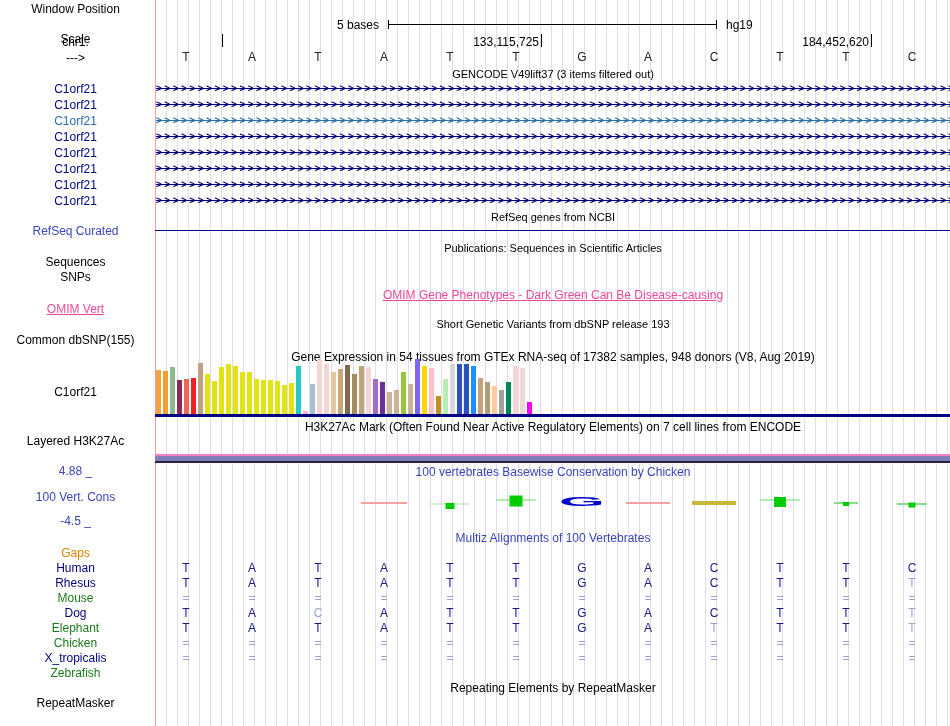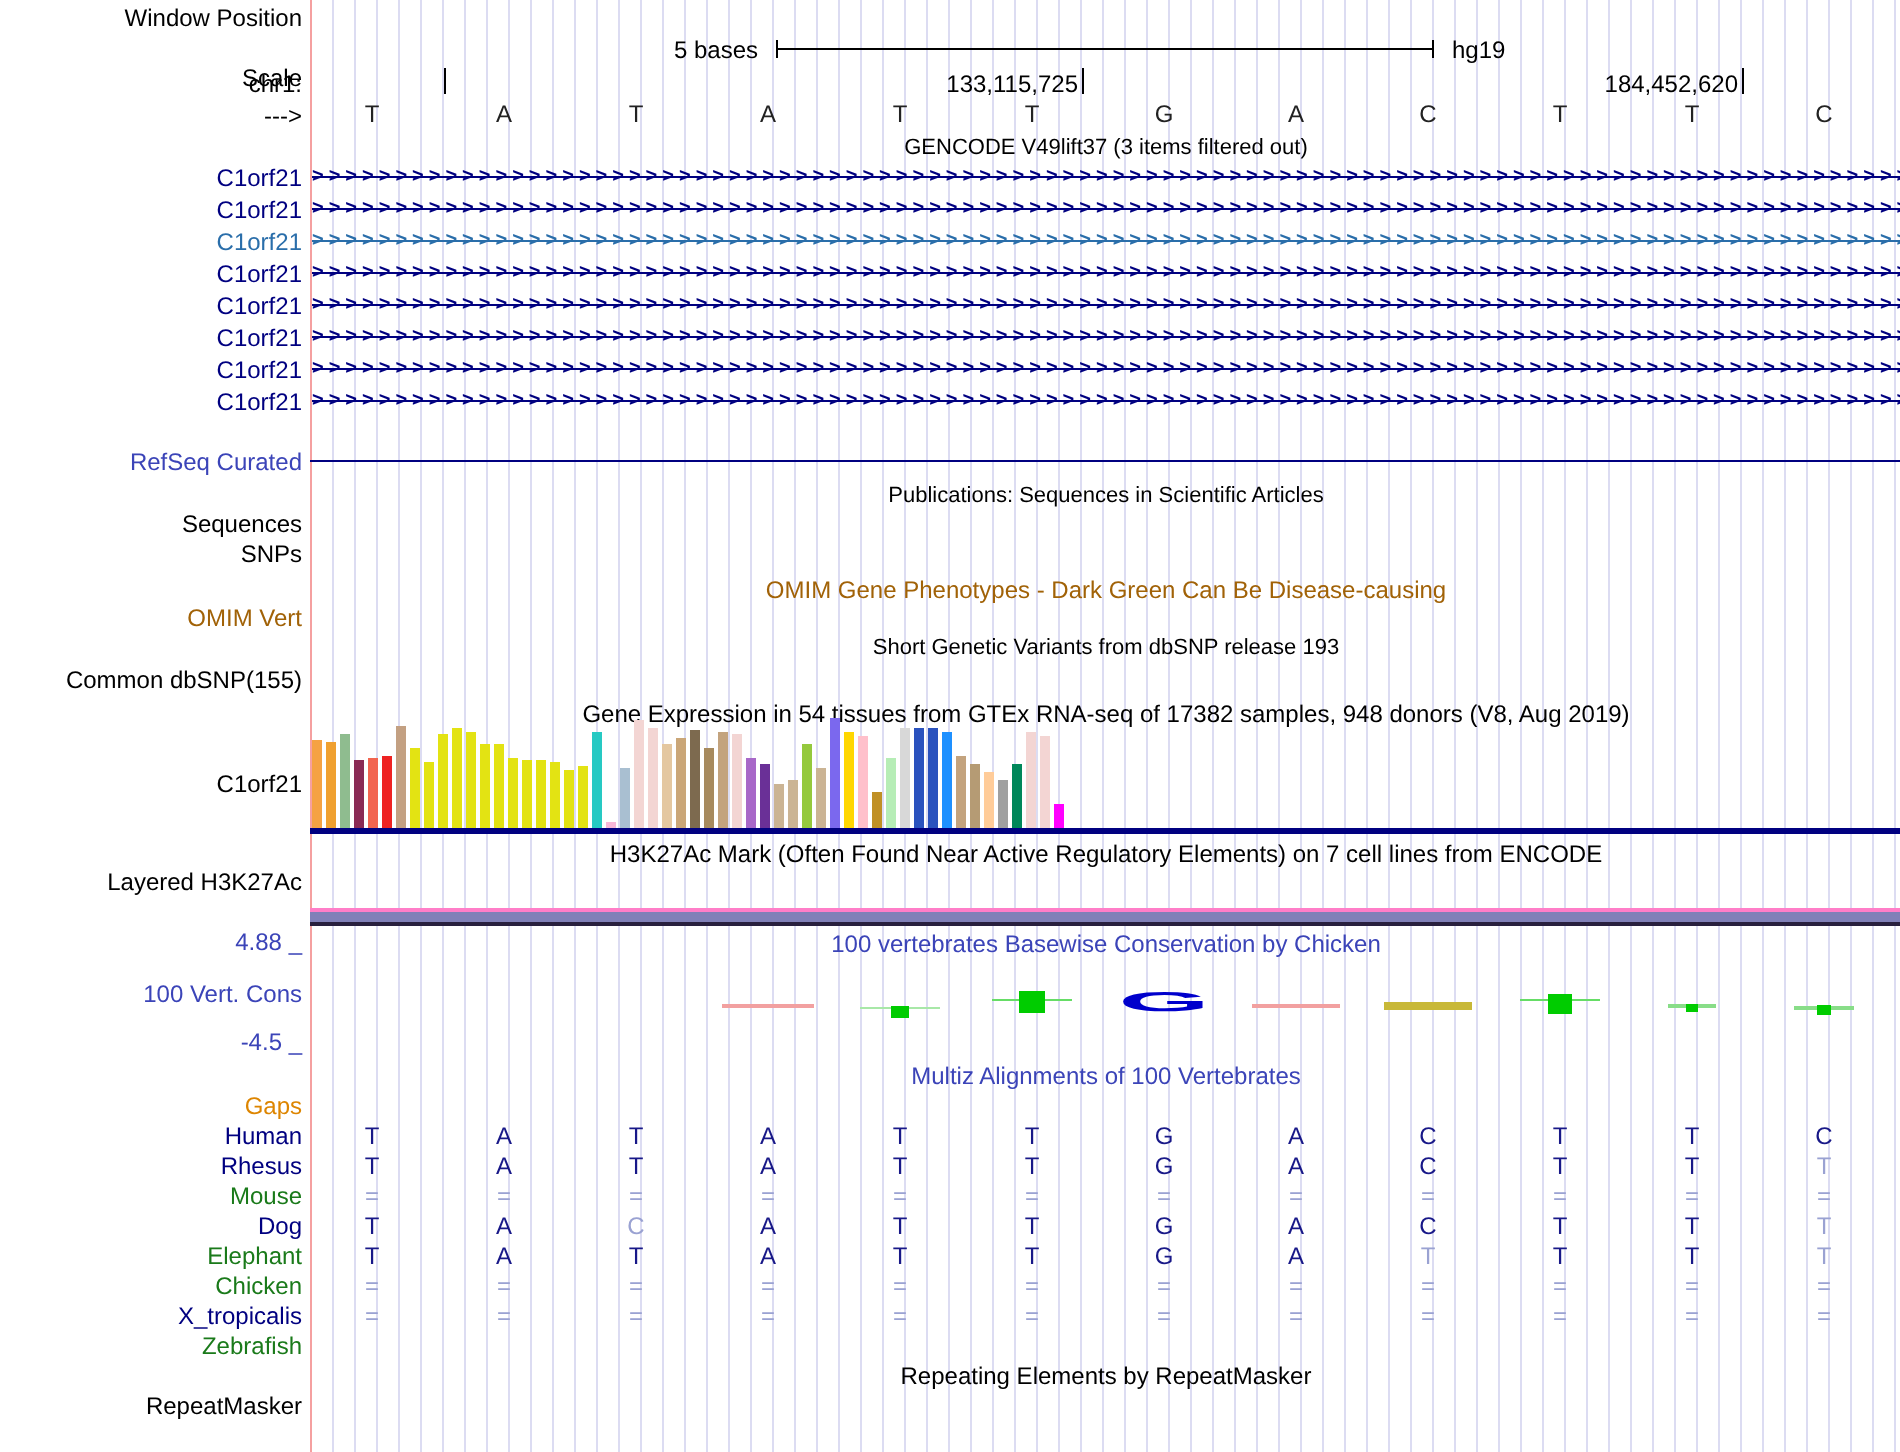--- a/index.html
+++ b/index.html
@@ -8,24 +8,24 @@
     position:relative; width:950px; height:726px; background:#fff;
     font-family:"Liberation Sans", sans-serif; font-size:12px; color:#000;
     overflow:hidden;
   }
   .track-bg {
     position:absolute; left:156px; top:0; width:794px; height:726px;
     background:repeating-linear-gradient(to right, transparent 0 10px, #dcdcf2 10px 11px);
     background-position-x:0px;
   }
   .pink-line { position:absolute; left:155px; top:0; width:1px; height:726px; background:#f5a0a0; }
-  .llabel { position:absolute; left:0; width:151px; text-align:right; white-space:nowrap; height:14px; line-height:14px; }
+  .llabel { position:absolute; left:0; width:151px; text-align:center; white-space:nowrap; height:14px; line-height:14px; }
   .ctitle { position:absolute; left:156px; width:794px; text-align:center; white-space:nowrap; height:14px; line-height:14px; }
   .blue  { color:#3b44b8; }
-  .green { color:#a16207; }
+  .green { color:#ec4899;text-decoration:underline; }
   .small { font-size:11px; }
   
   .tick { position:absolute; width:1px; height:13px; background:#000; }
   .coord { position:absolute; white-space:nowrap; line-height:14px; }
   .scale-bar { position:absolute; height:9px; border-left:1px solid #000; border-right:1px solid #000;
     background:linear-gradient(to bottom, transparent 4px, #000 4px 5px, transparent 5px); }
   
   .base-letter { position:absolute; transform:translateX(-50%); color:#222; line-height:14px; }
   .aln-letter  { position:absolute; transform:translateX(-50%); line-height:14px; font-size:12px; }
   
@@ -119,20 +119,21 @@
         <div class="shaft"></div>
         <div class="heads">&gt;&gt;&gt;&gt;&gt;&gt;&gt;&gt;&gt;&gt;&gt;&gt;&gt;&gt;&gt;&gt;&gt;&gt;&gt;&gt;&gt;&gt;&gt;&gt;&gt;&gt;&gt;&gt;&gt;&gt;&gt;&gt;&gt;&gt;&gt;&gt;&gt;&gt;&gt;&gt;&gt;&gt;&gt;&gt;&gt;&gt;&gt;&gt;&gt;&gt;&gt;&gt;&gt;&gt;&gt;&gt;&gt;&gt;&gt;&gt;&gt;&gt;&gt;&gt;&gt;&gt;&gt;&gt;&gt;&gt;&gt;&gt;&gt;&gt;&gt;&gt;&gt;&gt;&gt;&gt;&gt;&gt;&gt;&gt;&gt;&gt;&gt;&gt;&gt;&gt;&gt;&gt;&gt;&gt;&gt;&gt;&gt;&gt;&gt;&gt;&gt;&gt;&gt;&gt;&gt;&gt;&gt;&gt;&gt;&gt;&gt;&gt;&gt;&gt;&gt;&gt;&gt;&gt;&gt;&gt;&gt;&gt;&gt;&gt;&gt;&gt;&gt;&gt;&gt;&gt;&gt;&gt;&gt;&gt;&gt;&gt;&gt;&gt;&gt;&gt;</div>
       </div>
       <div class="llabel" style="top: 194px; color: rgb(0, 0, 128);">C1orf21</div>
       <div class="gene-row" style="top: 194px; color: rgb(0, 0, 128);">
         <div class="shaft"></div>
         <div class="heads">&gt;&gt;&gt;&gt;&gt;&gt;&gt;&gt;&gt;&gt;&gt;&gt;&gt;&gt;&gt;&gt;&gt;&gt;&gt;&gt;&gt;&gt;&gt;&gt;&gt;&gt;&gt;&gt;&gt;&gt;&gt;&gt;&gt;&gt;&gt;&gt;&gt;&gt;&gt;&gt;&gt;&gt;&gt;&gt;&gt;&gt;&gt;&gt;&gt;&gt;&gt;&gt;&gt;&gt;&gt;&gt;&gt;&gt;&gt;&gt;&gt;&gt;&gt;&gt;&gt;&gt;&gt;&gt;&gt;&gt;&gt;&gt;&gt;&gt;&gt;&gt;&gt;&gt;&gt;&gt;&gt;&gt;&gt;&gt;&gt;&gt;&gt;&gt;&gt;&gt;&gt;&gt;&gt;&gt;&gt;&gt;&gt;&gt;&gt;&gt;&gt;&gt;&gt;&gt;&gt;&gt;&gt;&gt;&gt;&gt;&gt;&gt;&gt;&gt;&gt;&gt;&gt;&gt;&gt;&gt;&gt;&gt;&gt;&gt;&gt;&gt;&gt;&gt;&gt;&gt;&gt;&gt;&gt;&gt;&gt;&gt;&gt;&gt;&gt;&gt;</div>
       </div>
     </div>
 
+  <div class="ctitle small" style="top:210px">RefSeq genes from NCBI</div>
   <div class="llabel blue" style="top:224px">RefSeq Curated</div>
   <div class="hline" style="top:230px;height:1px"></div>
 
   <div class="ctitle small" style="top:241px">Publications: Sequences in Scientific Articles</div>
   <div class="llabel" style="top:255px">Sequences</div>
   <div class="llabel" style="top:270px">SNPs</div>
 
   <div class="ctitle green" style="top:288px">OMIM Gene Phenotypes - Dark Green Can Be Disease-causing</div>
   <div class="llabel green" style="top:302px">OMIM Vert</div>
 

